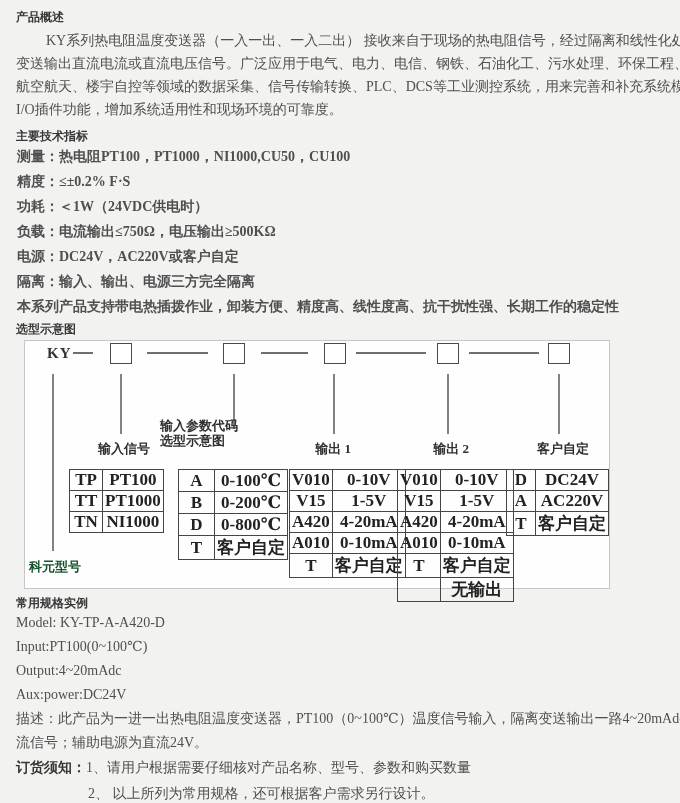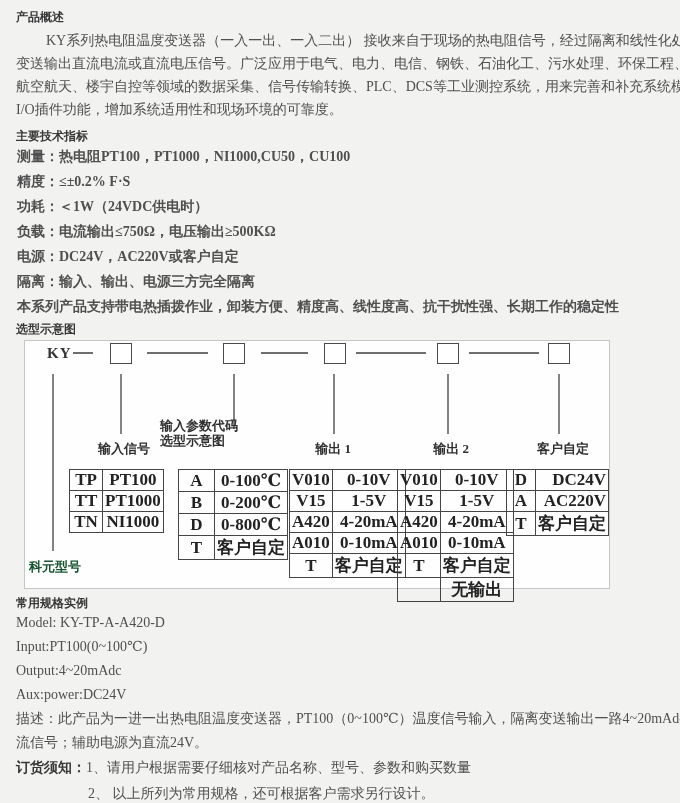--- a/index.html
+++ b/index.html
@@ -41,21 +41,21 @@
   .glabel-two { position:absolute; top:77px; width:150px; text-align:left; line-height:15px; white-space:nowrap; }
   .seltab { position:absolute; top:128px; border-collapse:collapse; table-layout:fixed; }
   .seltab td {
     border:1px solid #454545; height:19px; padding:0 2px;
     text-align:center; font-size:17px; color:#222; white-space:nowrap;
   }
   .t1 { left:44px; }  .t1 .c1 { width:33px; } .t1 .c2 { width:51px; }
   .t2 { left:153px; } .t2 .c1 { width:36px; } .t2 .c2 { width:72px; }
   .t3 { left:264px; } .t3 .c1 { width:35px; } .t3 .c2 { width:69px; }
   .t4 { left:372px; } .t4 .c1 { width:34px; } .t4 .c2 { width:70px; }
-  .t5 { left:481px; } .t5 .c1 { width:33px; } .t5 .c2 { width:65px;text-align:right; }
+  .t5 { left:481px; } .t5 .c1 { width:33px; } .t5 .c2 { width:65px; }
   .model-note { position:absolute; left:4px; top:217px; font-size:13px; color:#14532d; white-space:nowrap; }
 </style>
 </head>
 <body>
 
 <div class="section-heading">产品概述</div>
 <div class="para-line first-line">KY系列热电阻温度变送器（一入一出、一入二出） 接收来自于现场的热电阻信号，经过隔离和线性化处理后</div>
 <div class="para-line">变送输出直流电流或直流电压信号。广泛应用于电气、电力、电信、钢铁、石油化工、污水处理、环保工程、</div>
 <div class="para-line">航空航天、楼宇自控等领域的数据采集、信号传输转换、PLC、DCS等工业测控系统，用来完善和补充系统模拟</div>
 <div class="para-line">I/O插件功能，增加系统适用性和现场环境的可靠度。</div>

